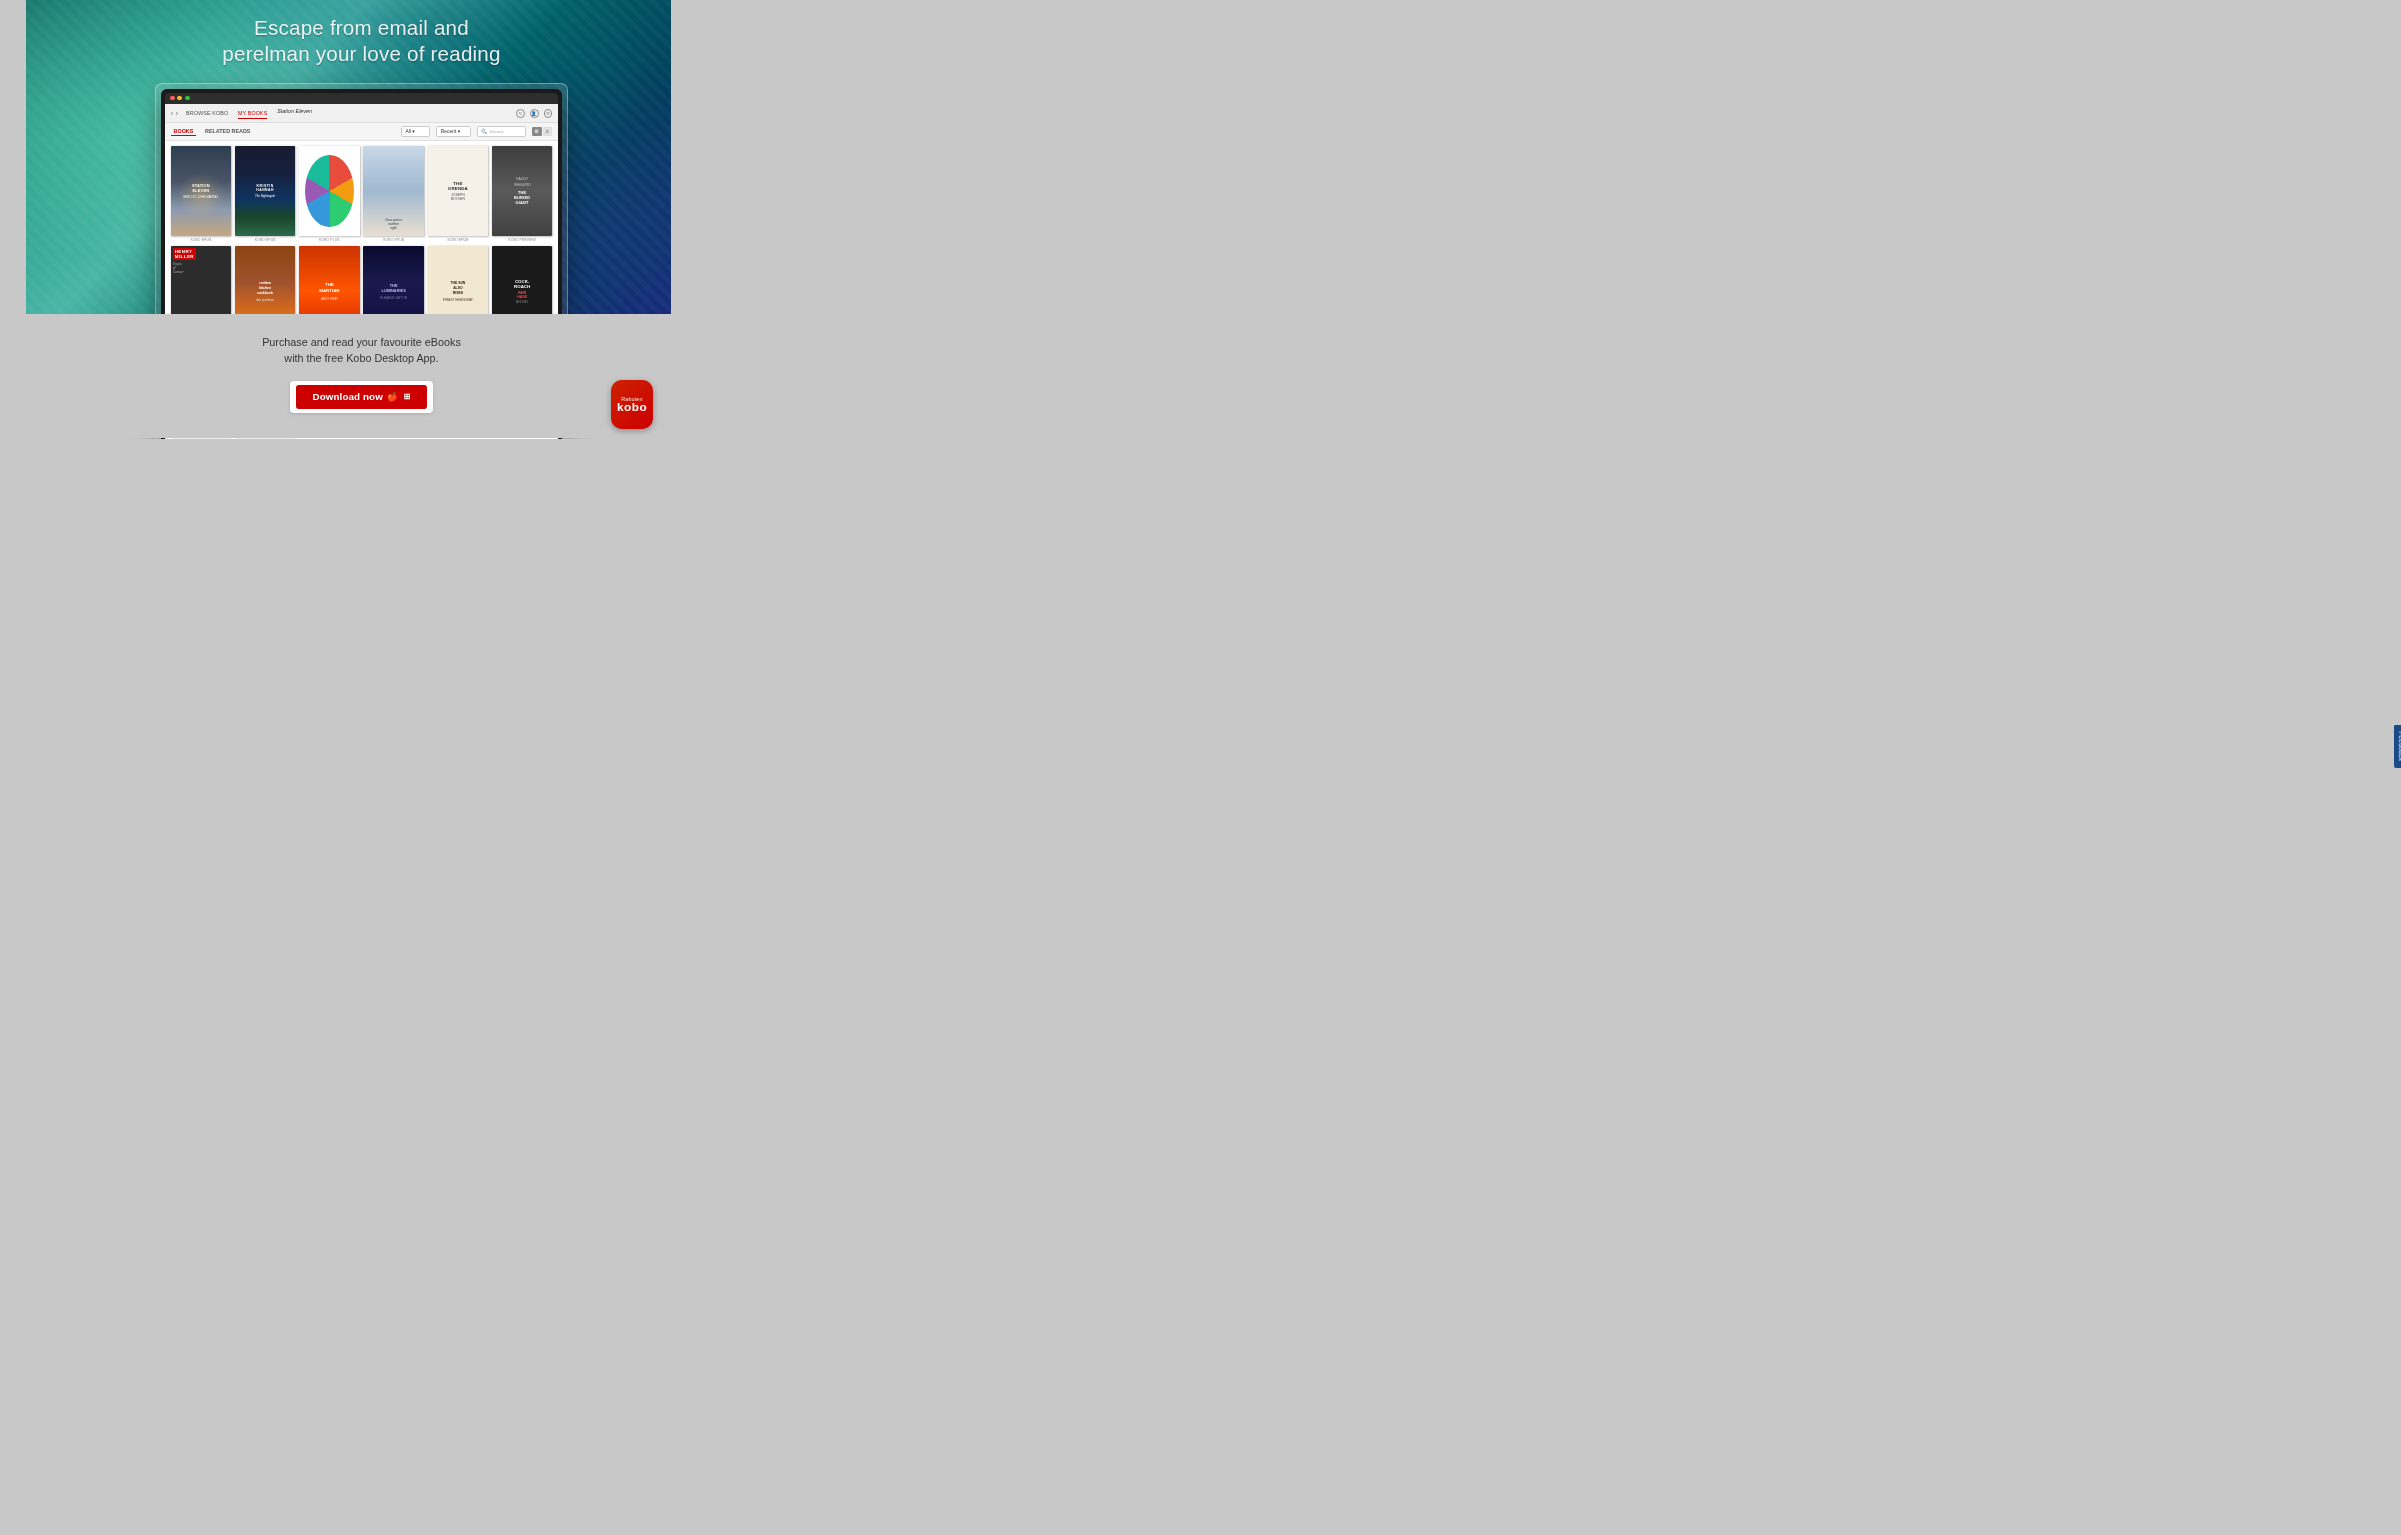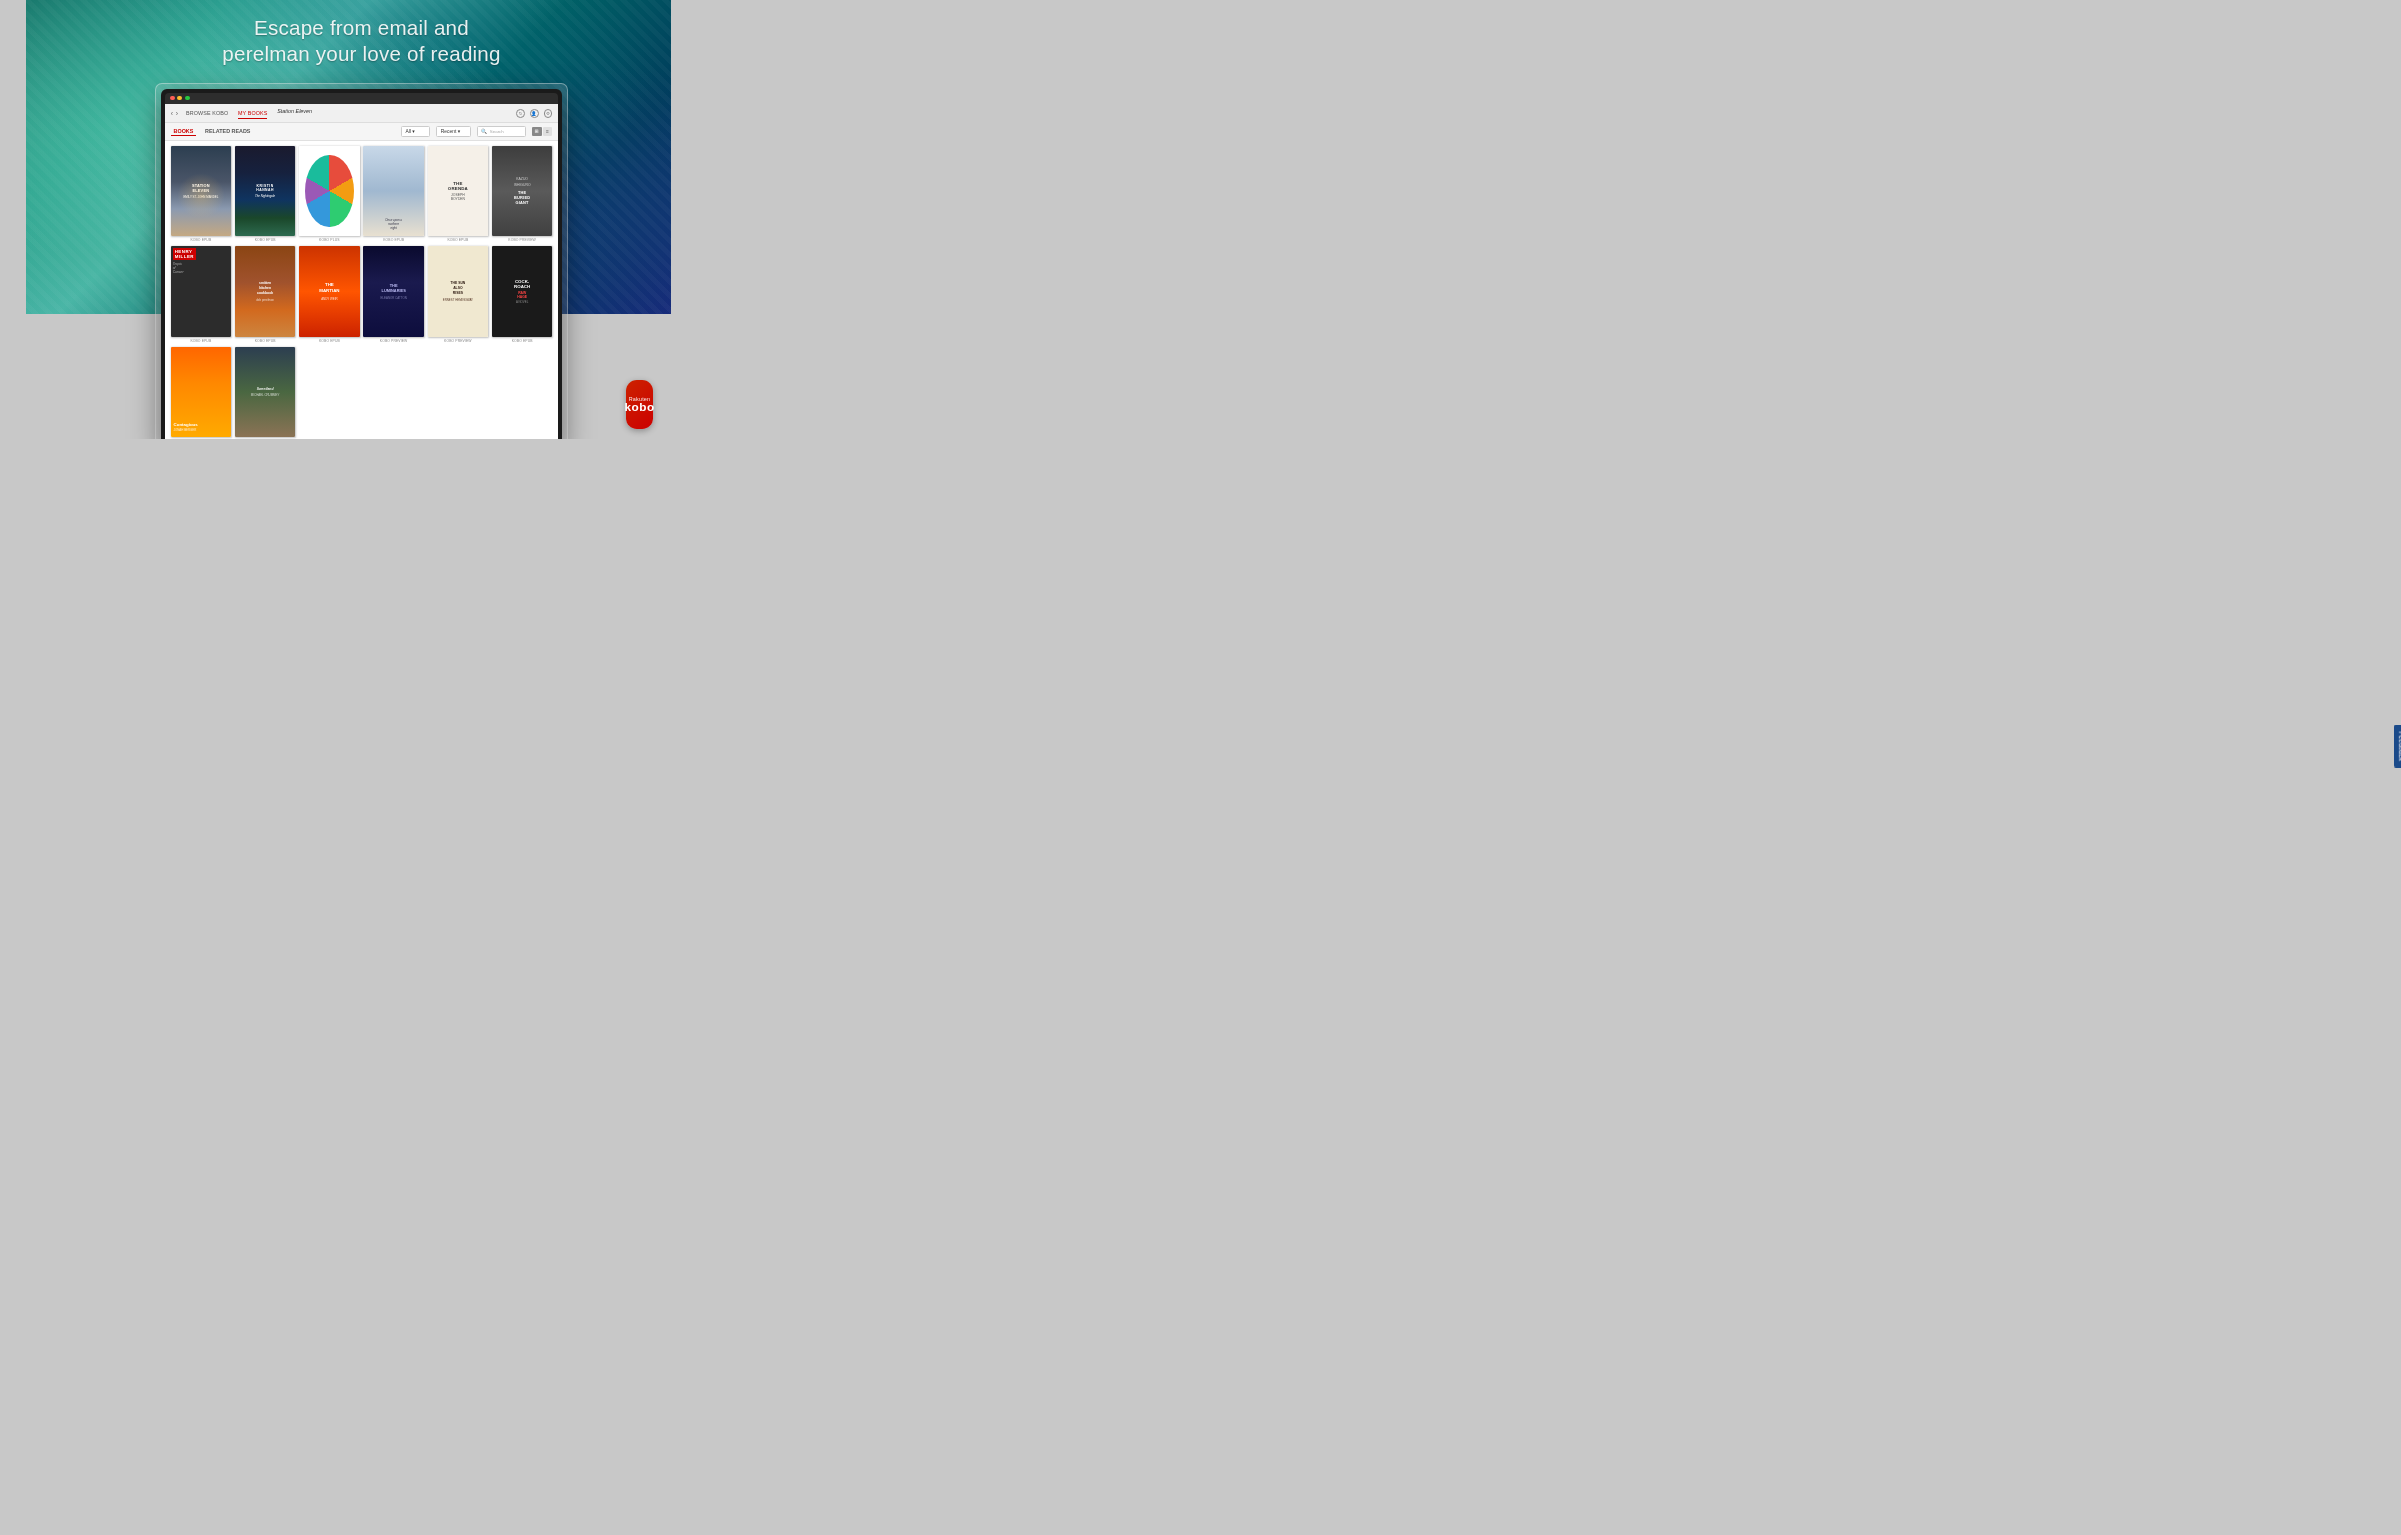--- a/index.html
+++ b/index.html
@@ -446,21 +446,21 @@
 
     .btn-icon {
       font-size: 8.8px;
     }
 
     
     .kobo-logo {
       position: absolute;
       bottom: 9.8px;
       right: 69px;
-      width: 27px;
+      width: 42px;
       height: 49px;
       background: linear-gradient(135deg, #cc2200 0%, #cc0000 100%);
       border-radius: 10.8px;
       display: flex;
       flex-direction: column;
       align-items: center;
       justify-content: center;
       box-shadow: 0 2px 5.9px rgba(0,0,0,0.3);
     }
 
@@ -735,17 +735,33 @@
       <div class="laptop-stand"></div>
       <div class="laptop-base"></div>
     </div>
   </div>
 
   <div class="kobo-logo" style="position:absolute; bottom:9.8px; right:44px; z-index:10;">
     <span class="kobo-logo-rakuten">Rakuten</span>
     <span class="kobo-logo-kobo">kobo</span>
   </div>
 
+  <div class="bottom-section">
+
+    <p class="bottom-description">
+      <span>Purchase and read your favourite eBooks</span><br>
+      <span>with the free Kobo Desktop App.</span>
+    </p>
+
+    <div class="download-btn-wrapper">
+      <button class="download-btn">
+        <span>Download now</span>
+        <span class="btn-icon">🍎</span>
+        <span class="btn-icon" style="font-size:7.9px;">⊞</span>
+      </button>
+    </div>
+
+  </div>
 
 </div>
 
 <div class="feedback-tab">Feedback</div>
 
 
 </body></html>

